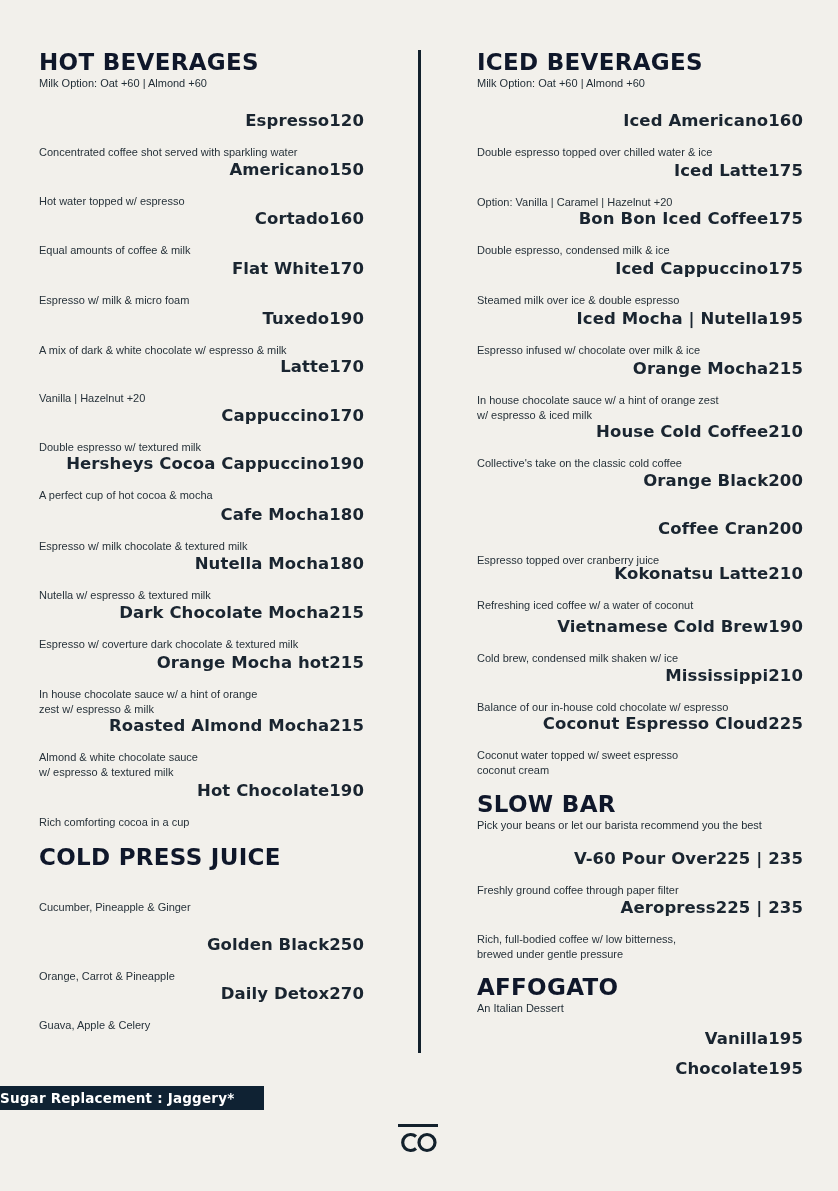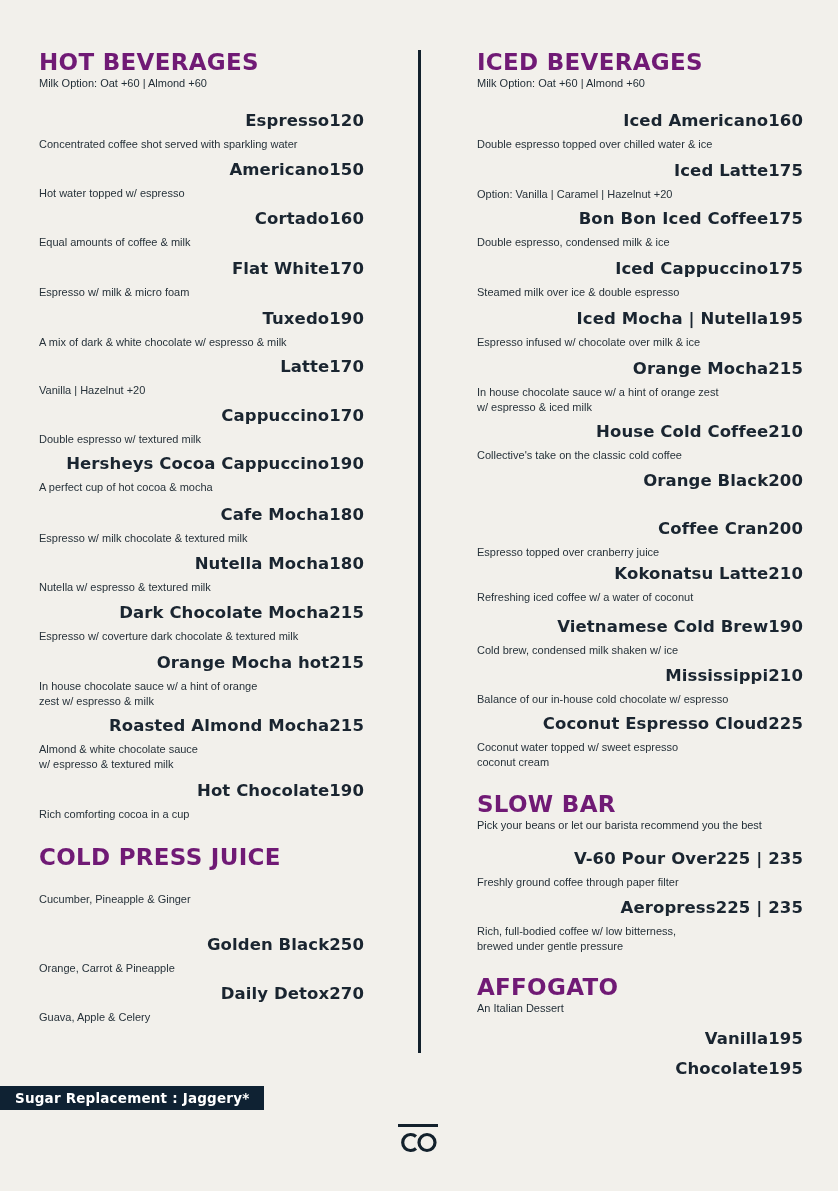--- a/index.html
+++ b/index.html
@@ -13,54 +13,54 @@
   }
   .col { position: absolute; top: 0; }
   .col-left { left: 39px; width: 325px; }
   .col-right { left: 477px; width: 326px; }
   .section { position: absolute; left: 0; width: 100%; }
   .section-title {
     font-family: "DejaVu Sans", sans-serif;
     font-weight: bold;
     font-size: 23px;
     letter-spacing: 0.3px;
-    color: #701a75;
+    color: #0f172a;
     line-height: 26px;
     margin: 0;
   }
   .section-sub {
     font-size: 11px;
     color: #1e2a33;
     line-height: 14px;
     margin-top: 1px;
   }
   .item { position: absolute; left: 0; width: 100%; }
   .item-row {
     display: flex; justify-content: flex-end; align-items: baseline;
     font-size: 16.5px; font-weight: bold; color: #1a2530;
     line-height: 20px;
     font-family: "DejaVu Sans", sans-serif;
     letter-spacing: 0.1px;
   }
   .item-name { font-weight: 600; }
   .item-price { font-weight: 600; text-align: right; }
   .item-desc {
-    font-size: 11px; color: #27323a; line-height: 15px; margin-top: 6px;
+    font-size: 11px; color: #27323a; line-height: 15px; margin-top: 14px;
     white-space: pre-line;
   }
   .divider {
     position: absolute; left: 418px; top: 50px; width: 3px; height: 1003px;
     background: #13212c;
   }
   .sugar-note {
     position: absolute; left: 0; top: 1086px; width: 264px; height: 24px;
     background: #0f2233; color: #ffffff;
     font-family: "DejaVu Sans", sans-serif;
     font-weight: bold; font-size: 13.5px; line-height: 24px;
-    padding-left: 15px; box-sizing: border-box;
+    padding-left: 0; box-sizing: border-box;
     letter-spacing: 0.2px;
   }
   .logo {
     position: absolute; left: 397px; top: 1123px; width: 42px; height: 32px;
   }
 </style>
 </head>
 <body>
 
 <div class="col col-left">

